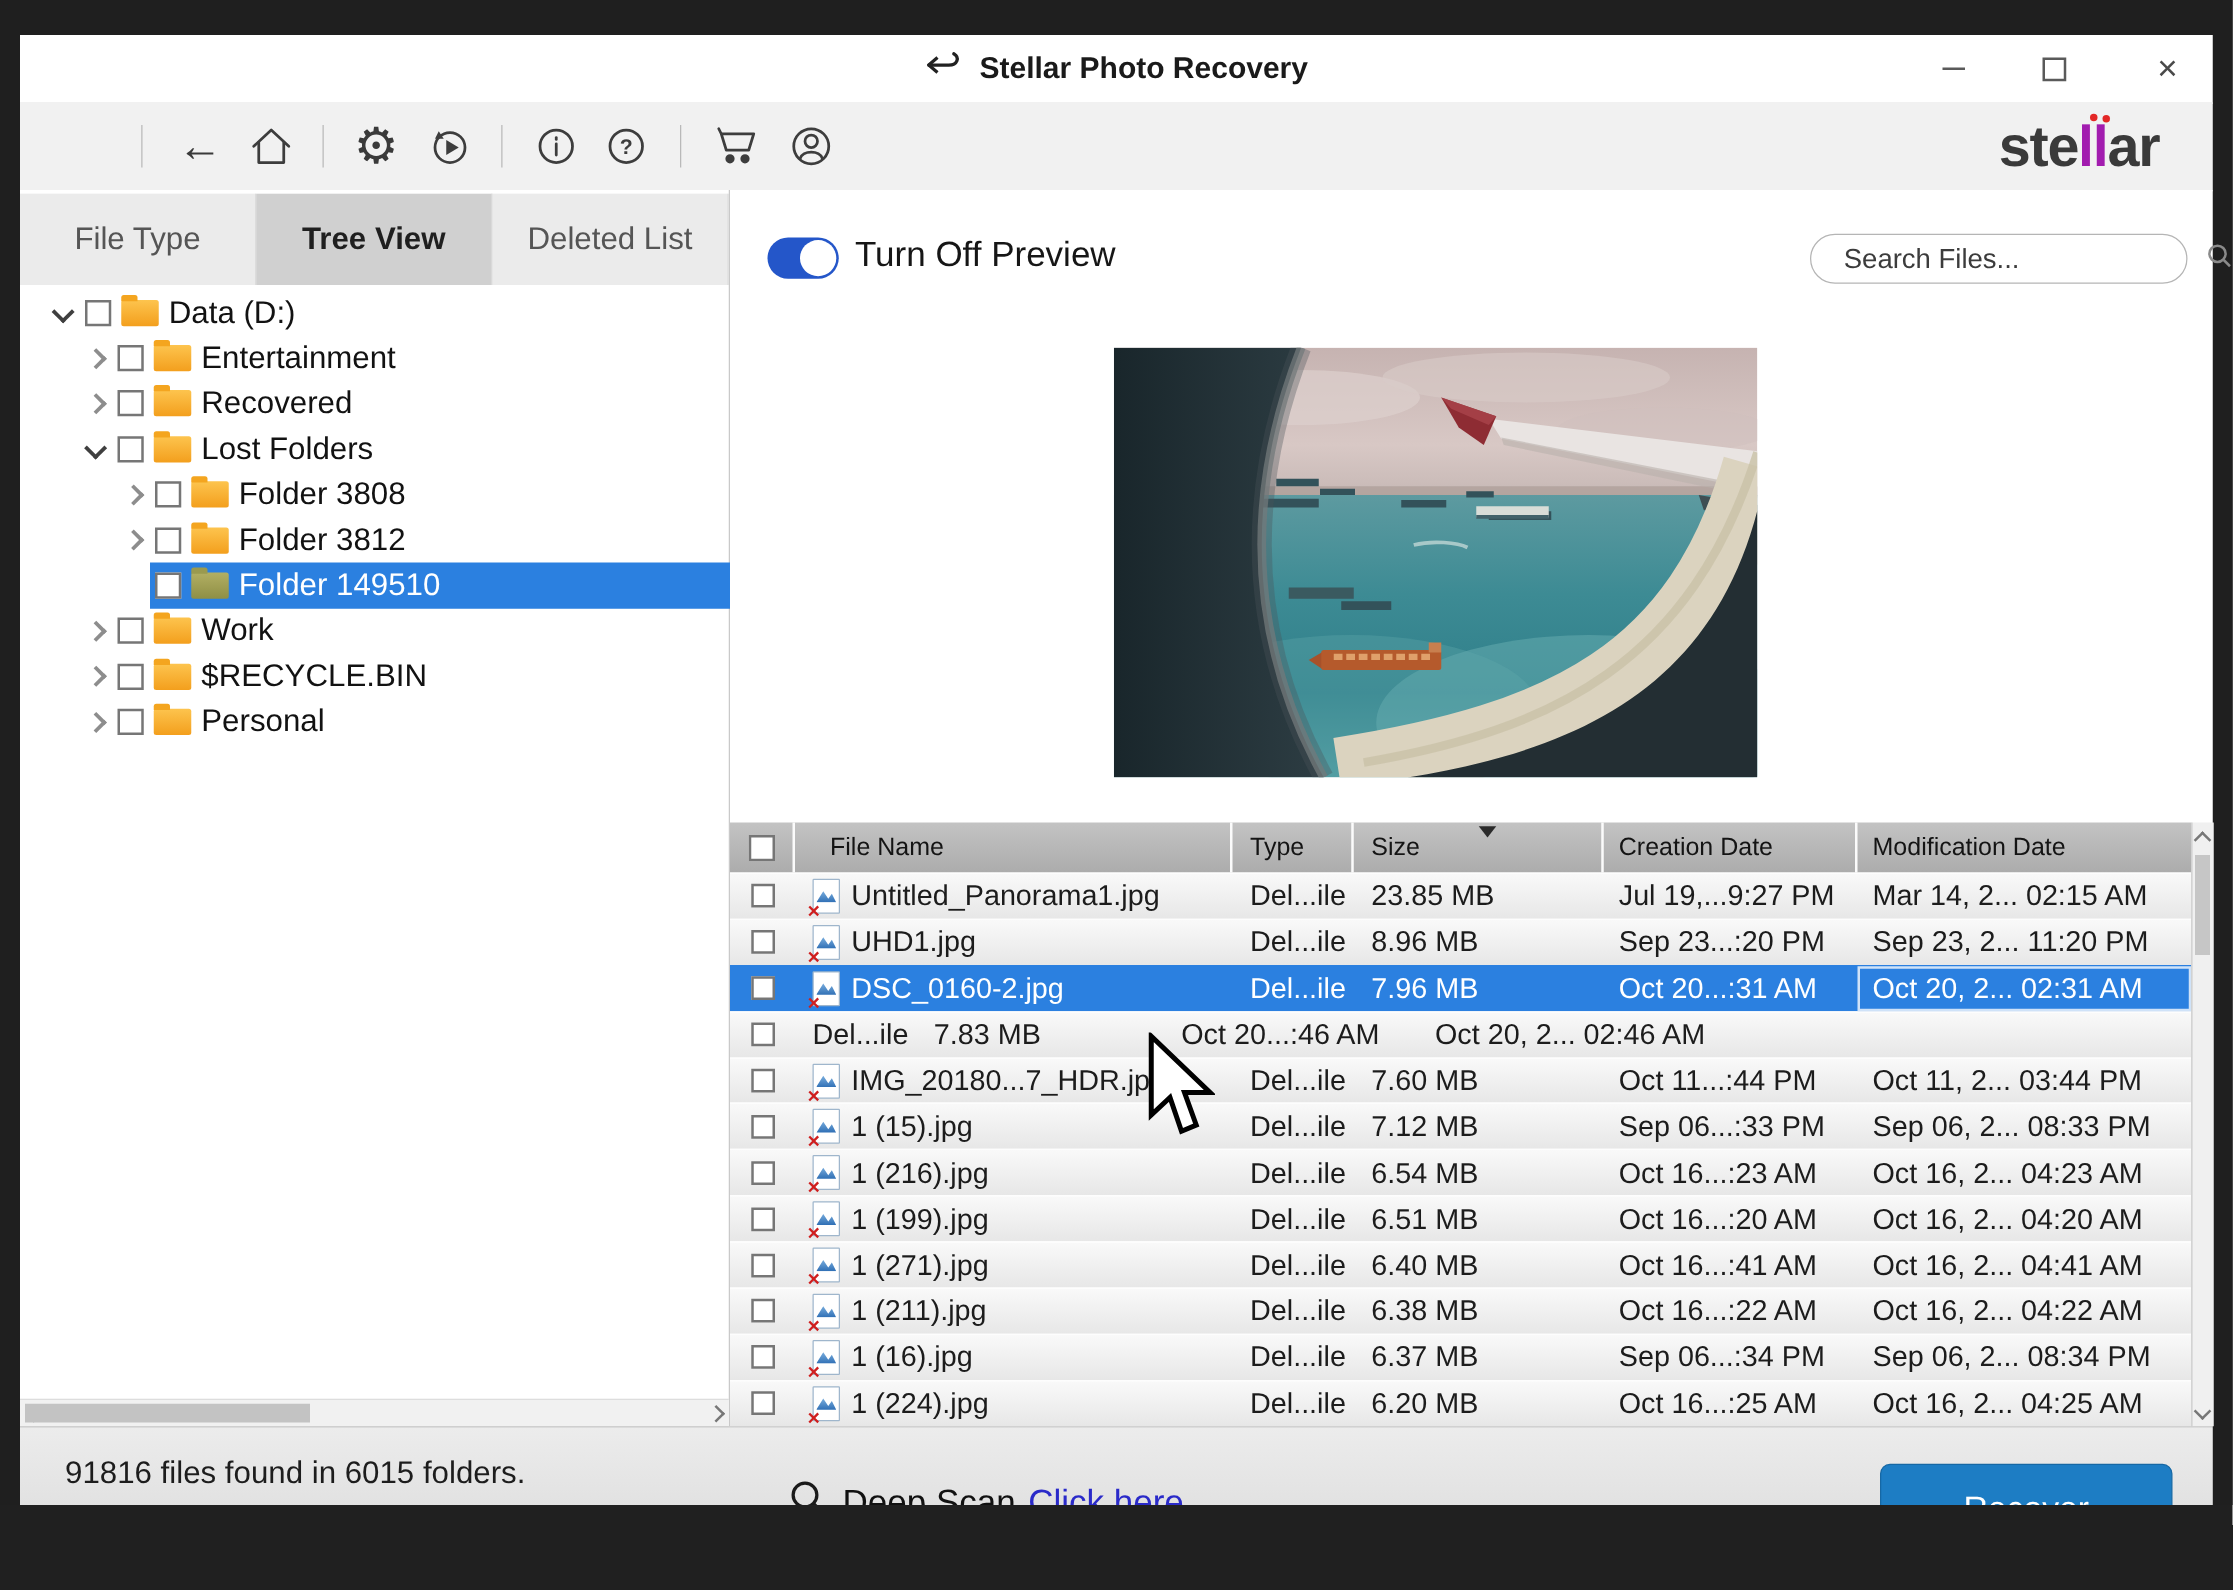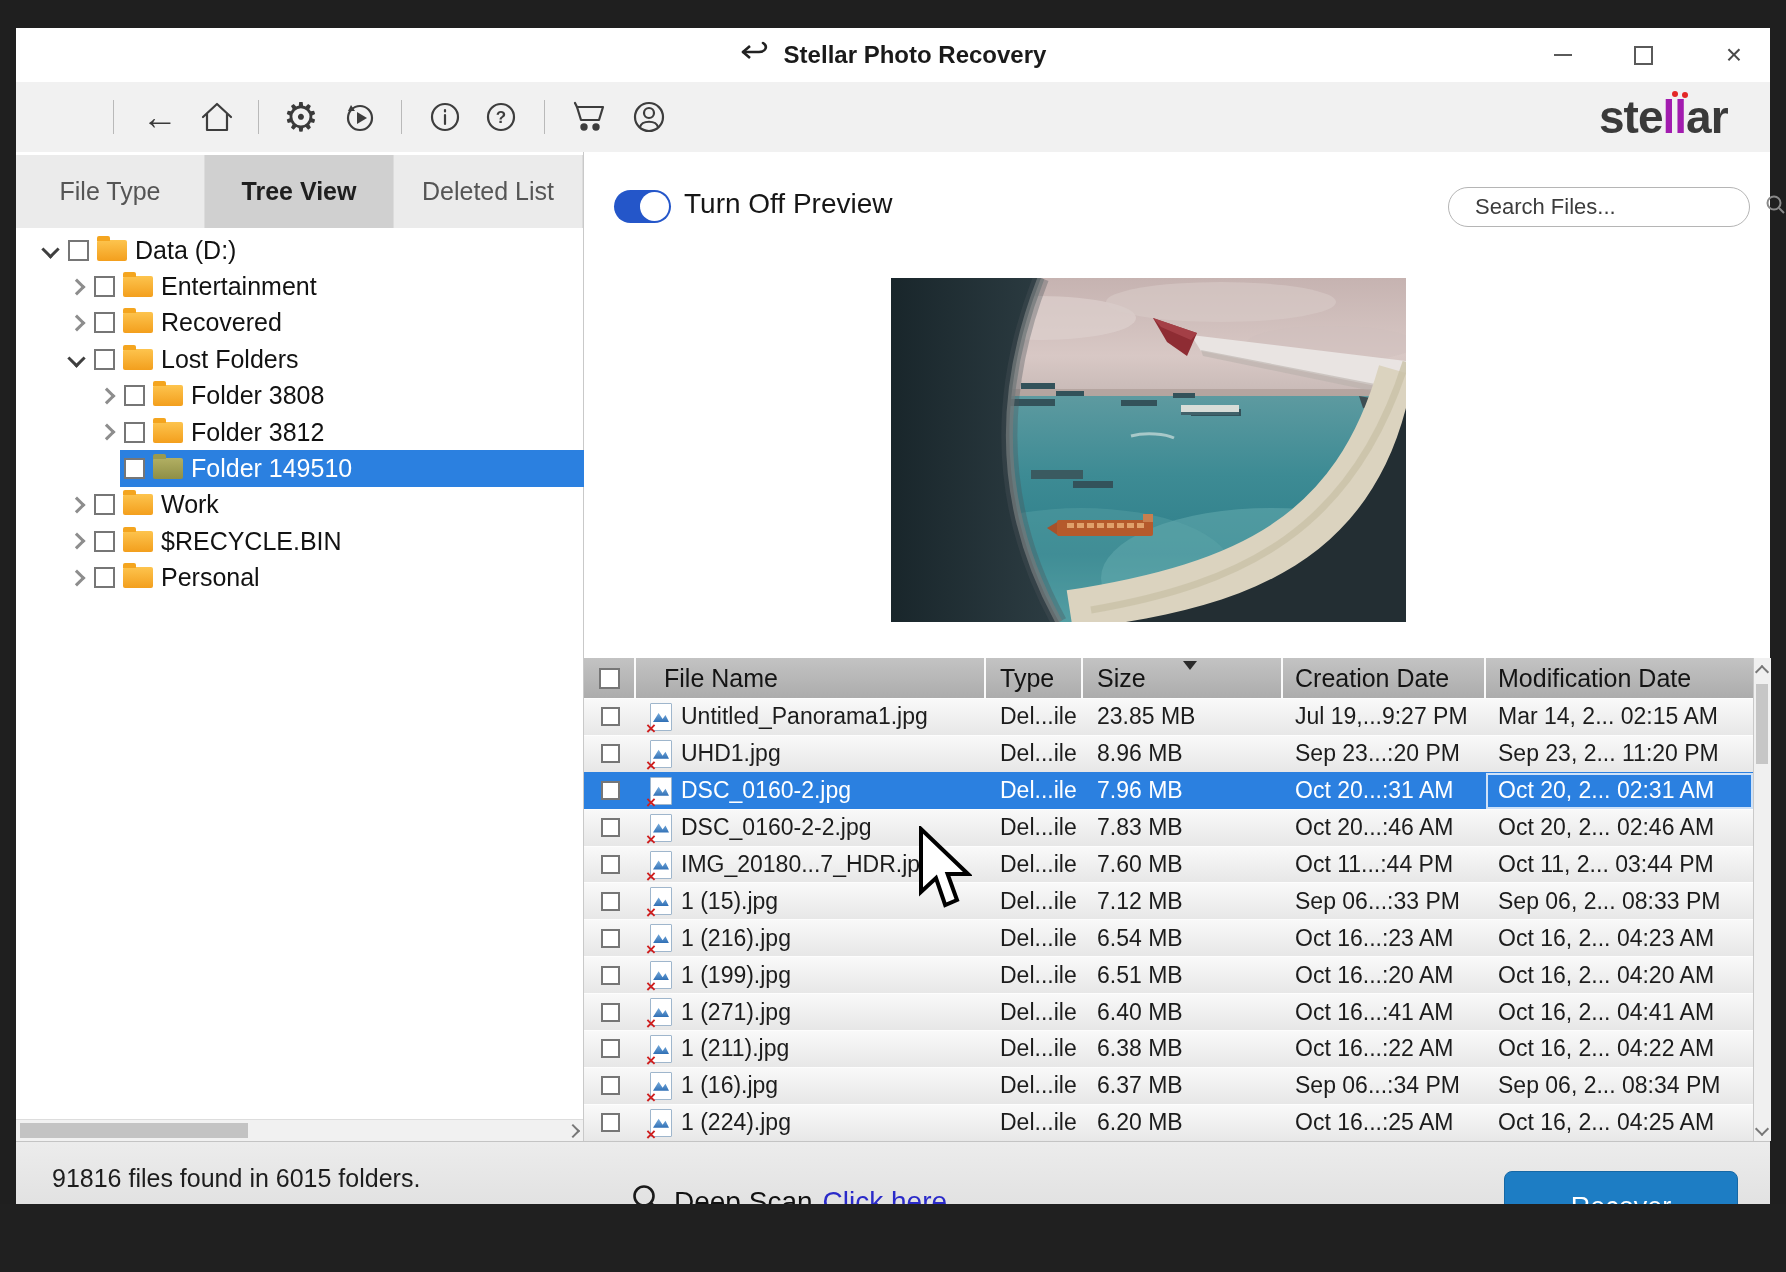--- a/index.html
+++ b/index.html
@@ -68,21 +68,21 @@
   .toggle-label{position:absolute;left:100px;top:36px;font-size:28px;color:#161616;}
   .searchbox{position:absolute;left:864px;top:35px;width:302px;height:40px;border:1px solid #b5b5b5;border-radius:21px;background:#fff;display:flex;align-items:center;box-sizing:border-box;}
   .searchbox input{border:0;outline:0;flex:1;font-size:22px;color:#333;padding-left:26px;background:transparent;font-family:inherit;}
   .searchbox input::placeholder{color:#3c3c3c;opacity:1;}
   .search-mag{flex:none;margin-right:14px;}
 
   
   .photo{position:absolute;left:307px;top:126px;width:515px;height:344px;overflow:hidden;}
 
   
-  .thead{position:absolute;left:0;top:506px;width:1169px;height:40px;background:linear-gradient(#c3c3c3,#acacac);display:flex;align-items:center;font-size:25px;color:#141414;}
+  .thead{position:absolute;left:0;top:506px;width:1169px;height:40px;background:linear-gradient(#c3c3c3,#acacac);display:flex;align-items:center;font-size:20px;color:#141414;}
   .hcell{height:100%;display:flex;align-items:center;box-sizing:border-box;border-right:2px solid #fbfbfb;position:relative;}
   .c-check{width:52px;justify-content:center;}
   .c-name{width:350px;padding-left:14px;}
   .thead .c-name{padding-left:28px;}
   .c-type{width:97px;padding-left:14px;}
   .c-size{width:200px;padding-left:14px;}
   .c-created{width:203px;padding-left:12px;}
   .c-modified{flex:1;padding-left:12px;border-right:none;}
   .sort-arrow{position:absolute;left:100px;top:3px;width:0;height:0;border-left:7px solid transparent;border-right:7px solid transparent;border-top:9px solid #2b2b2b;}
   .tbl{position:absolute;left:0;top:546px;width:1169px;text-align:center;}
@@ -452,24 +452,20 @@
             </span>
         <span class="cell c-type">Del...ile</span>
         <span class="cell c-size">7.96 MB</span>
         <span class="cell c-created">Oct 20...:31 AM</span>
         <span class="cell c-modified">Oct 20, 2... 02:31 AM</span>
       </div>
       <div class="row">
         <span class="cell c-check">
               <span class="cb"></span>
             </span>
-        <span class="cell c-name">
-              <span class="ficon"></span>
-              <span>DSC_0160-2-2.jpg</span>
-            </span>
         <span class="cell c-type">Del...ile</span>
         <span class="cell c-size">7.83 MB</span>
         <span class="cell c-created">Oct 20...:46 AM</span>
         <span class="cell c-modified">Oct 20, 2... 02:46 AM</span>
       </div>
       <div class="row">
         <span class="cell c-check">
               <span class="cb"></span>
             </span>
         <span class="cell c-name">

